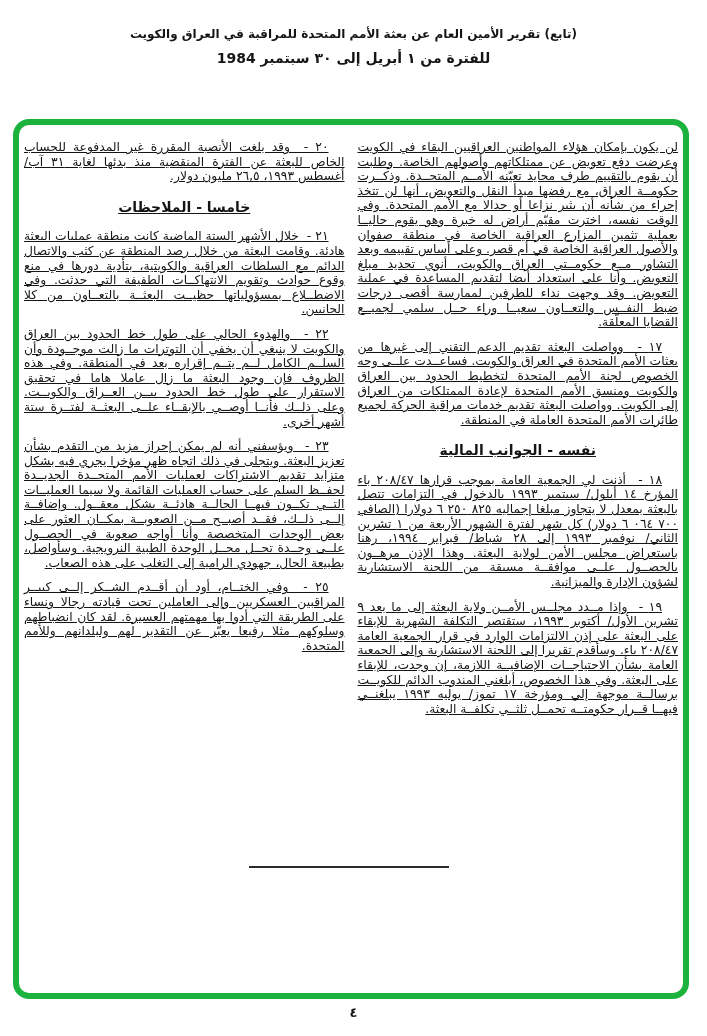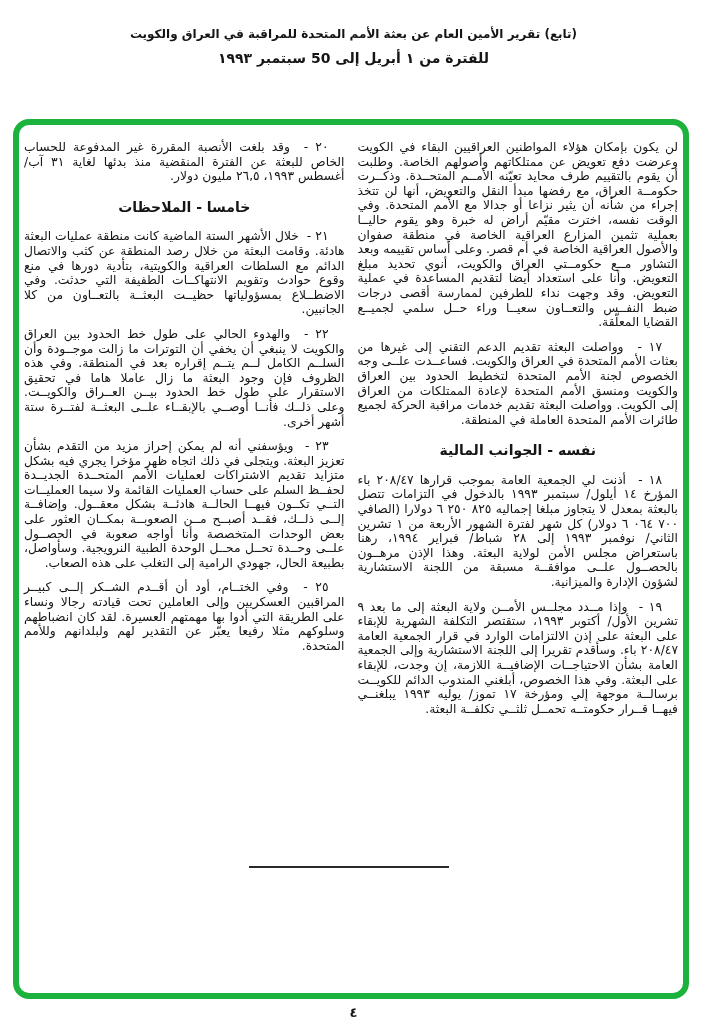--- a/index.html
+++ b/index.html
@@ -34,20 +34,21 @@
     display:flex;
     direction:rtl;
     gap:13px;
   }
   .col{
     width:325px;
     font-size:12.3px;
     line-height:14.6px;
     text-align:justify;
     direction:rtl;
+    text-decoration:underline;
   }
   .col p{margin:0 0 10px 0;text-indent:16px;}
   .col p.cont{text-indent:0;}
   .col h4{
     margin:16px 0 15px 0;
     font-size:14px;
     font-weight:bold;
     text-align:center;
   }
   .footnote-rule{
@@ -59,21 +60,21 @@
     position:absolute;top:1005px;left:0;width:707px;
     text-align:center;
     font-size:13px;font-weight:bold;
   }
 </style>
 </head>
 <body>
 
 <div class="header">
   <div class="t1">(تابع) تقرير الأمين العام عن بعثة الأمم المتحدة للمراقبة في العراق والكويت</div>
-  <div class="t2">للفترة من ١ أبريل إلى 50 سبتمبر ١٩٩٣</div>
+  <div class="t2">للفترة من ١ أبريل إلى ٣٠ سبتمبر 1984</div>
 </div>
 
 <div class="content-border" style="border-color: rgb(28, 178, 62);"></div>
 
 <div class="columns">
   <div class="col">
     <p class="cont">لن يكون بإمكان هؤلاء المواطنين العراقيين البقاء في الكويت وعرضت دفع تعويض عن ممتلكاتهم وأصولهم الخاصة. وطلبت أن يقوم بالتقييم طرف محايد تعيّنه الأمــم المتحــدة. وذكــرت حكومــة العراق، مع رفضها مبدأ النقل والتعويض، أنها لن تتخذ إجراء من شأنه أن يثير نزاعا أو جدالا مع الأمم المتحدة. وفي الوقت نفسه، اخترت مقيّم أراض له خبرة وهو يقوم حاليــا بعملية تثمين المزارع العراقية الخاصة في منطقة صفوان والأصول العراقية الخاصة في أم قصر. وعلى أساس تقييمه وبعد التشاور مــع حكومــتي العراق والكويت، أنوي تحديد مبلغ التعويض. وأنا على استعداد أيضا لتقديم المساعدة في عملية التعويض. وقد وجهت نداء للطرفين لممارسة أقصى درجات ضبط النفــس والتعــاون سعيــا وراء حــل سلمي لجميــع القضايا المعلّقة.</p>
     <p>١٧ -&nbsp;&nbsp;وواصلت البعثة تقديم الدعم التقني إلى غيرها من بعثات الأمم المتحدة في العراق والكويت. فساعــدت علــى وجه الخصوص لجنة الأمم المتحدة لتخطيط الحدود بين العراق والكويت ومنسق الأمم المتحدة لإعادة الممتلكات من العراق إلى الكويت. وواصلت البعثة تقديم خدمات مراقبة الحركة لجميع طائرات الأمم المتحدة العاملة في المنطقة.</p>
     <h4>نفسه -  الجوانب المالية</h4>
     <p>١٨ -&nbsp;&nbsp;أذنت لي الجمعية العامة بموجب قرارها ٢٠٨/٤٧ باء المؤرخ ١٤ أيلول/ سبتمبر ١٩٩٣ بالدخول في التزامات تتصل بالبعثة بمعدل لا يتجاوز مبلغا إجماليه ٨٢٥ ٢٥٠ ٦ دولارا (الصافي ٧٠٠ ٠٦٤ ٦ دولار) كل شهر لفترة الشهور الأربعة من ١ تشرين الثاني/ نوفمبر ١٩٩٣ إلى ٢٨ شباط/ فبراير ١٩٩٤، رهنا باستعراض مجلس الأمن لولاية البعثة. وهذا الإذن مرهــون بالحصــول علــى موافقــة مسبقة من اللجنة الاستشارية لشؤون الإدارة والميزانية.</p>

